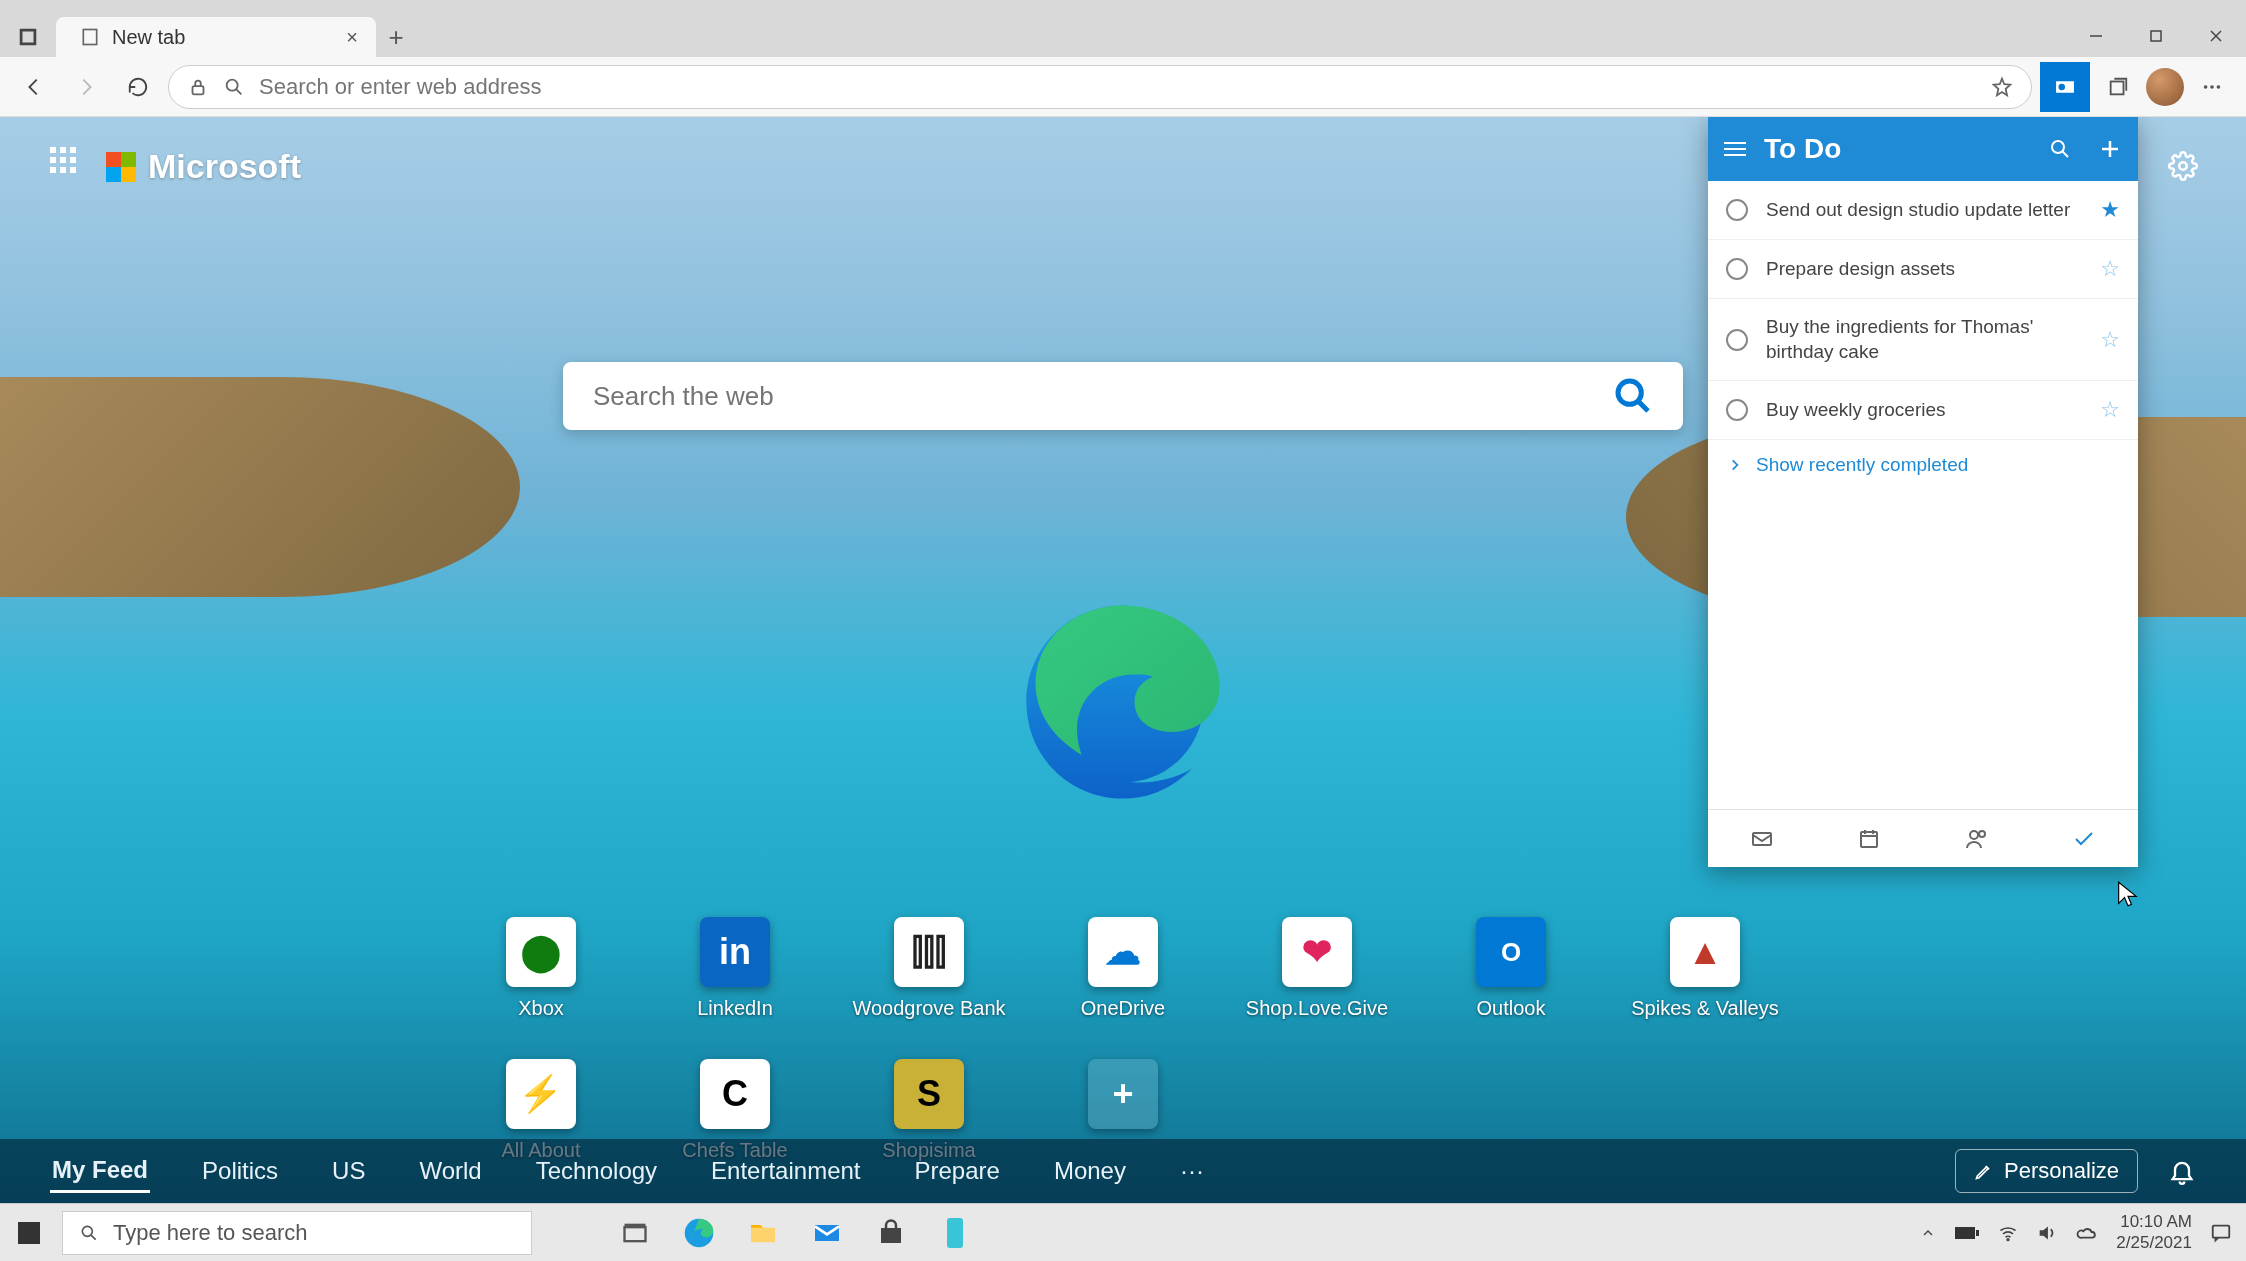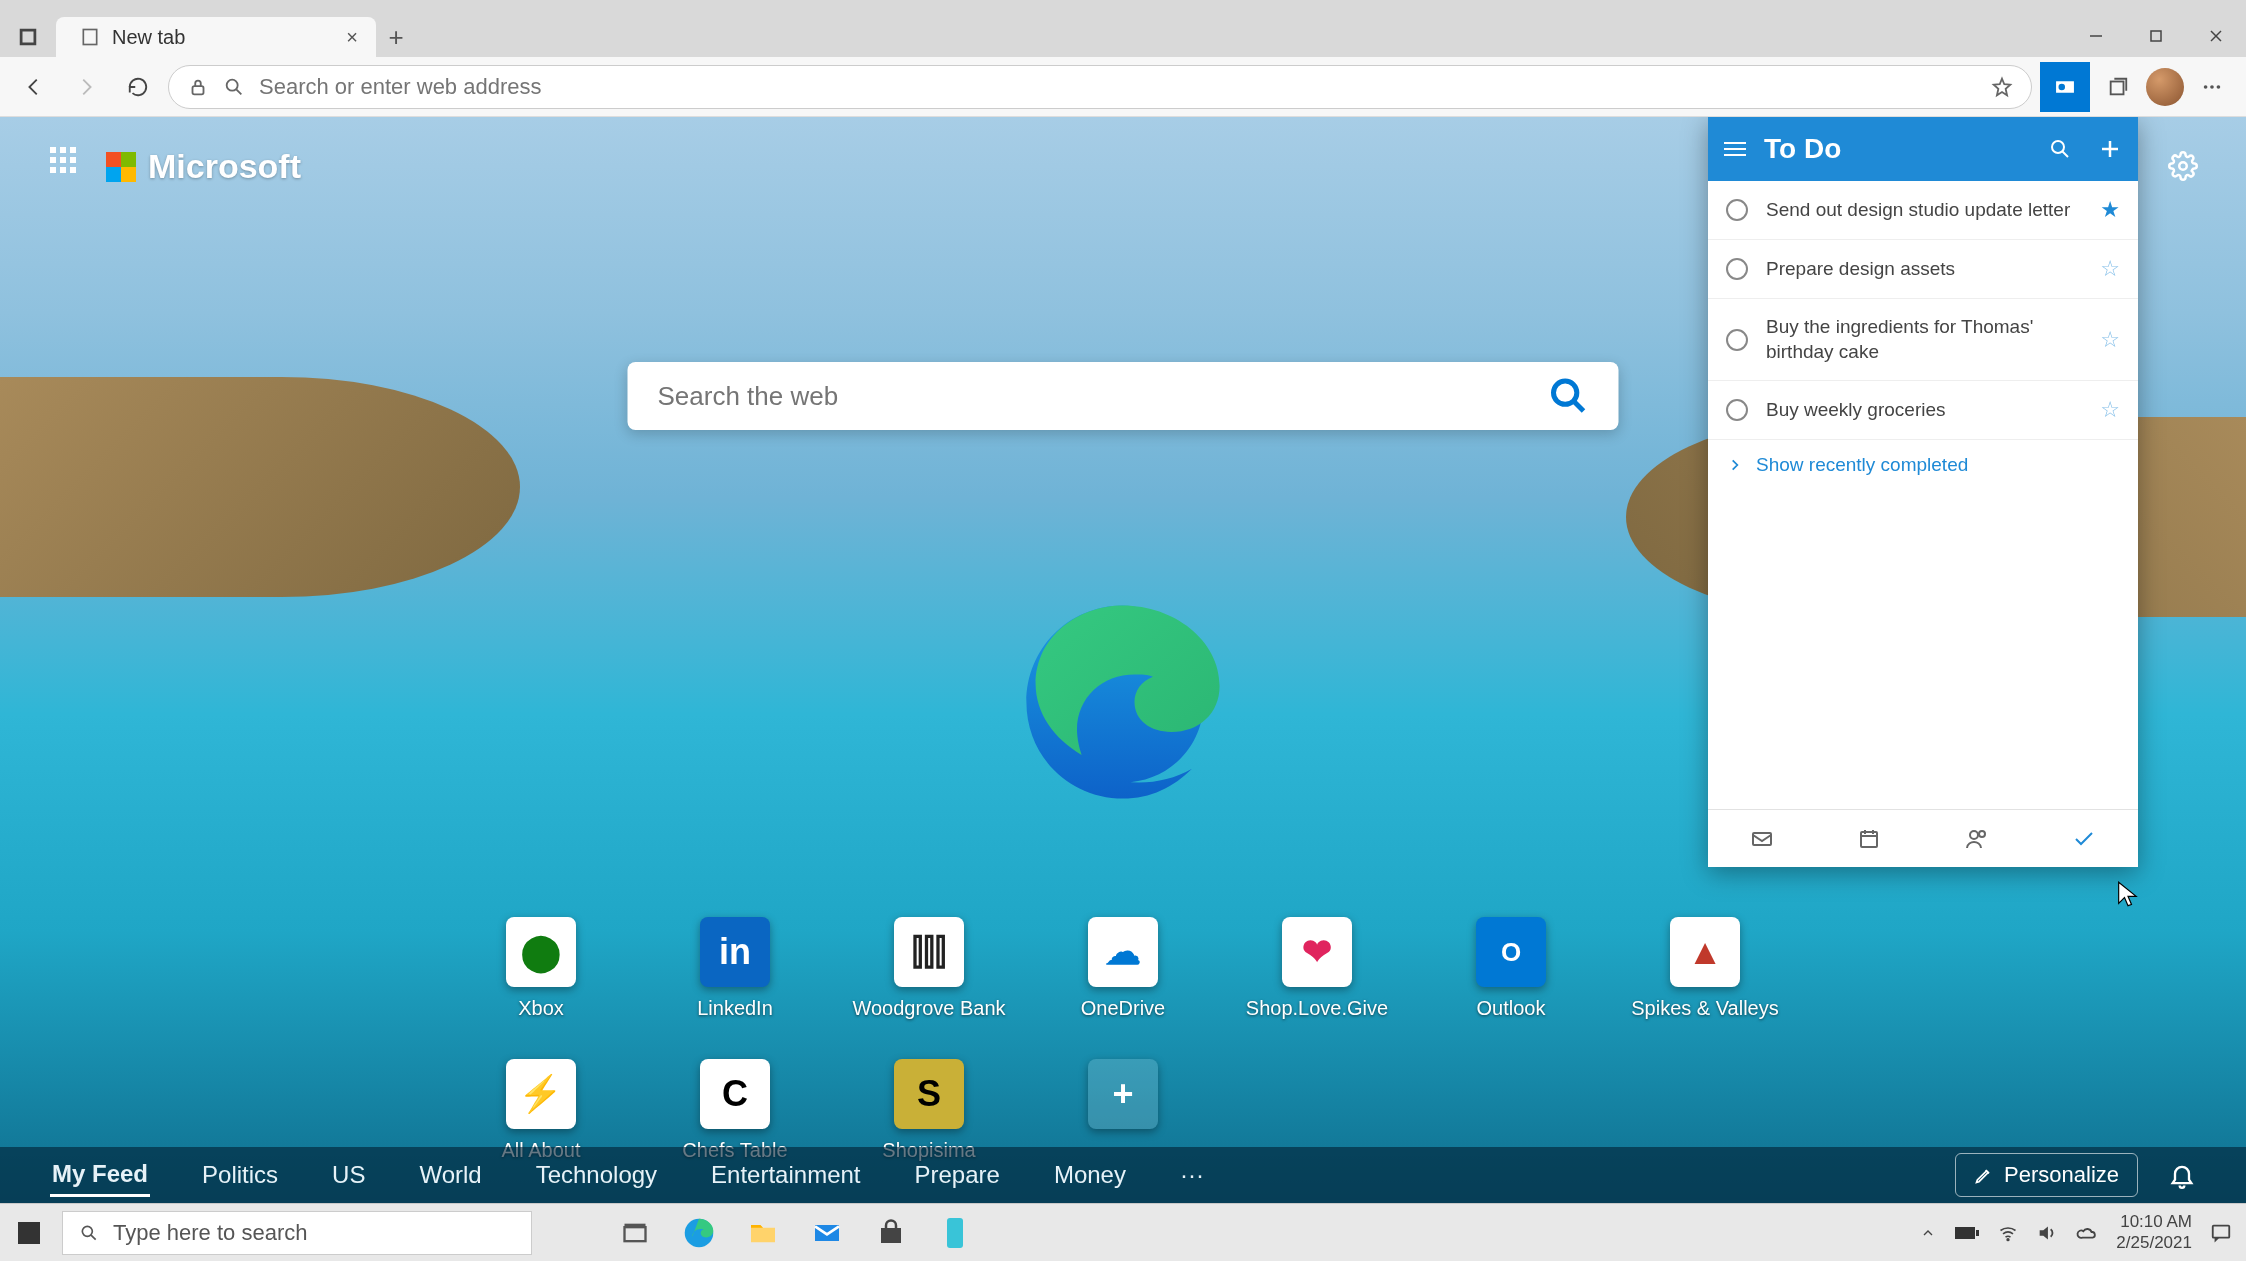--- a/index.html
+++ b/index.html
@@ -38,33 +38,33 @@
 .app-grid { width:28px; height:28px; display:grid; grid-template-columns:repeat(3,6px); grid-template-rows:repeat(3,6px); gap:4px; }
 .app-grid span { background:#fff; }
 .ms-logo { display:flex; align-items:center; gap:12px; }
 .ms-sq { width:30px; height:30px; display:grid; grid-template-columns:1fr 1fr; grid-template-rows:1fr 1fr; }
 .ms-sq div:nth-child(1){background:#f25022;} .ms-sq div:nth-child(2){background:#7fba00;}
 .ms-sq div:nth-child(3){background:#00a4ef;} .ms-sq div:nth-child(4){background:#ffb900;}
 .ms-text { font-size:34px; font-weight:600; color:#fff; text-shadow:0 1px 3px rgba(0,0,0,.3); }
 .gear-btn { position:absolute; top:34px; right:48px; color:#fff; }
 .gear-btn svg{ width:30px; height:30px; }
 
-.search-bar { position:absolute; top:245px; left:50%; transform:translateX(-50%); width:991px; height:68px; background:#fff; border-radius:8px; box-shadow:0 4px 14px rgba(0,0,0,.2); display:flex; align-items:center; padding:0 30px; }
+.search-bar { position:absolute; top:245px; left:50%; transform:translateX(-50%); width:1120px; height:68px; background:#fff; border-radius:8px; box-shadow:0 4px 14px rgba(0,0,0,.2); display:flex; align-items:center; padding:0 30px; }
 .search-bar input { flex:1; border:none; outline:none; font-size:26px; color:#666; }
 .search-bar .mag { width:40px; height:40px; color:#0078d4; }
 
 .edge-logo { position:absolute; top:470px; left:50%; transform:translateX(-50%); width:230px; height:230px; }
 
 .tiles { position:absolute; top:800px; left:50%; transform:translateX(-50%); display:grid; grid-template-columns:repeat(7, 190px); grid-auto-rows:130px; gap:12px 4px; }
 .tile { display:flex; flex-direction:column; align-items:center; gap:10px; cursor:pointer; }
 .tile .box { width:70px; height:70px; background:#fff; border-radius:8px; box-shadow:0 3px 8px rgba(0,0,0,.35); display:flex; align-items:center; justify-content:center; font-size:36px; font-weight:700; }
 .tile .lbl { color:#fff; font-size:20px; text-shadow:0 1px 3px rgba(0,0,0,.6); }
 .tile.add .box { background:rgba(255,255,255,.15); color:#fff; }
 
-.feed-tabs { position:absolute; bottom:0; left:0; right:0; height:56px; background:rgba(0,30,50,.6); display:flex; align-items:center; padding:0 50px; gap:50px; }
+.feed-tabs { position:absolute; bottom:0; left:0; right:0; height:64px; background:rgba(0,30,50,.6); display:flex; align-items:center; padding:0 50px; gap:50px; }
 .feed-tab { color:#e6f2f8; font-size:24px; cursor:pointer; padding:6px 2px; }
 .feed-tab.active { font-weight:700; border-bottom:3px solid #fff; }
 .feed-right { margin-left:auto; display:flex; align-items:center; gap:30px; }
 .personalize { border:1px solid rgba(255,255,255,.6); border-radius:6px; padding:8px 18px; display:flex; align-items:center; gap:10px; color:#fff; font-size:22px; }
 
 
 .side-panel { position:absolute; top:0; right:108px; width:430px; height:750px; background:#fff; box-shadow:0 6px 24px rgba(0,0,0,.35); display:flex; flex-direction:column; font-size:19px; }
 .sp-top { height:34px; background:#0f6cbf; color:#cfe5f5; display:flex; align-items:center; padding:0 14px; font-size:16px; }
 .sp-top .r { margin-left:auto; display:flex; gap:16px; }
 .sp-head { height:64px; background:#1f8ad6; color:#fff; display:flex; align-items:center; padding:0 16px; gap:18px; }

